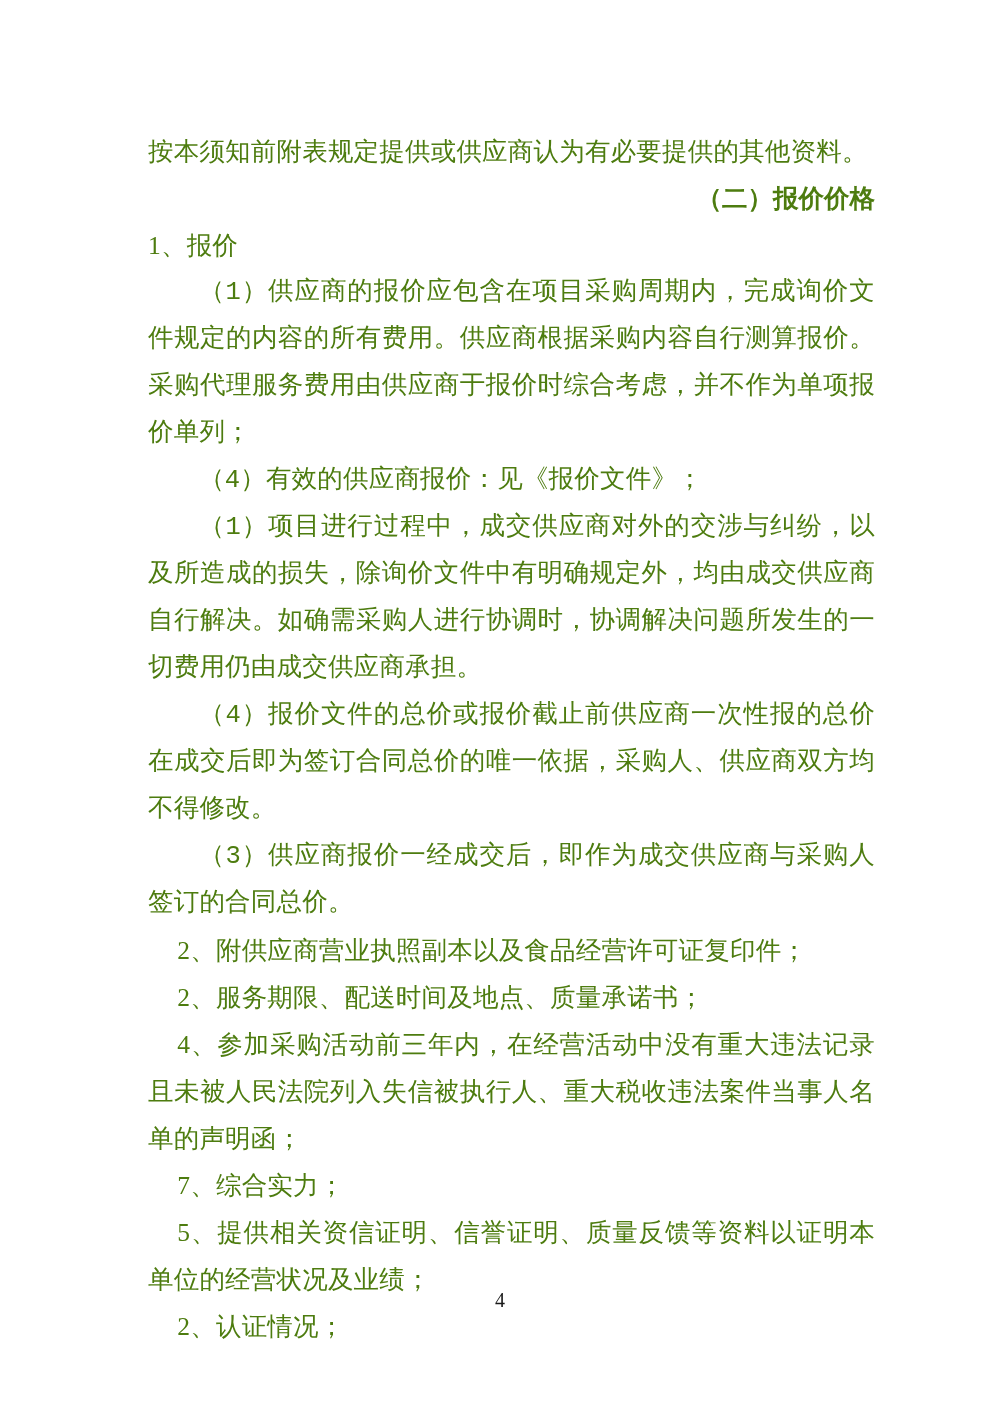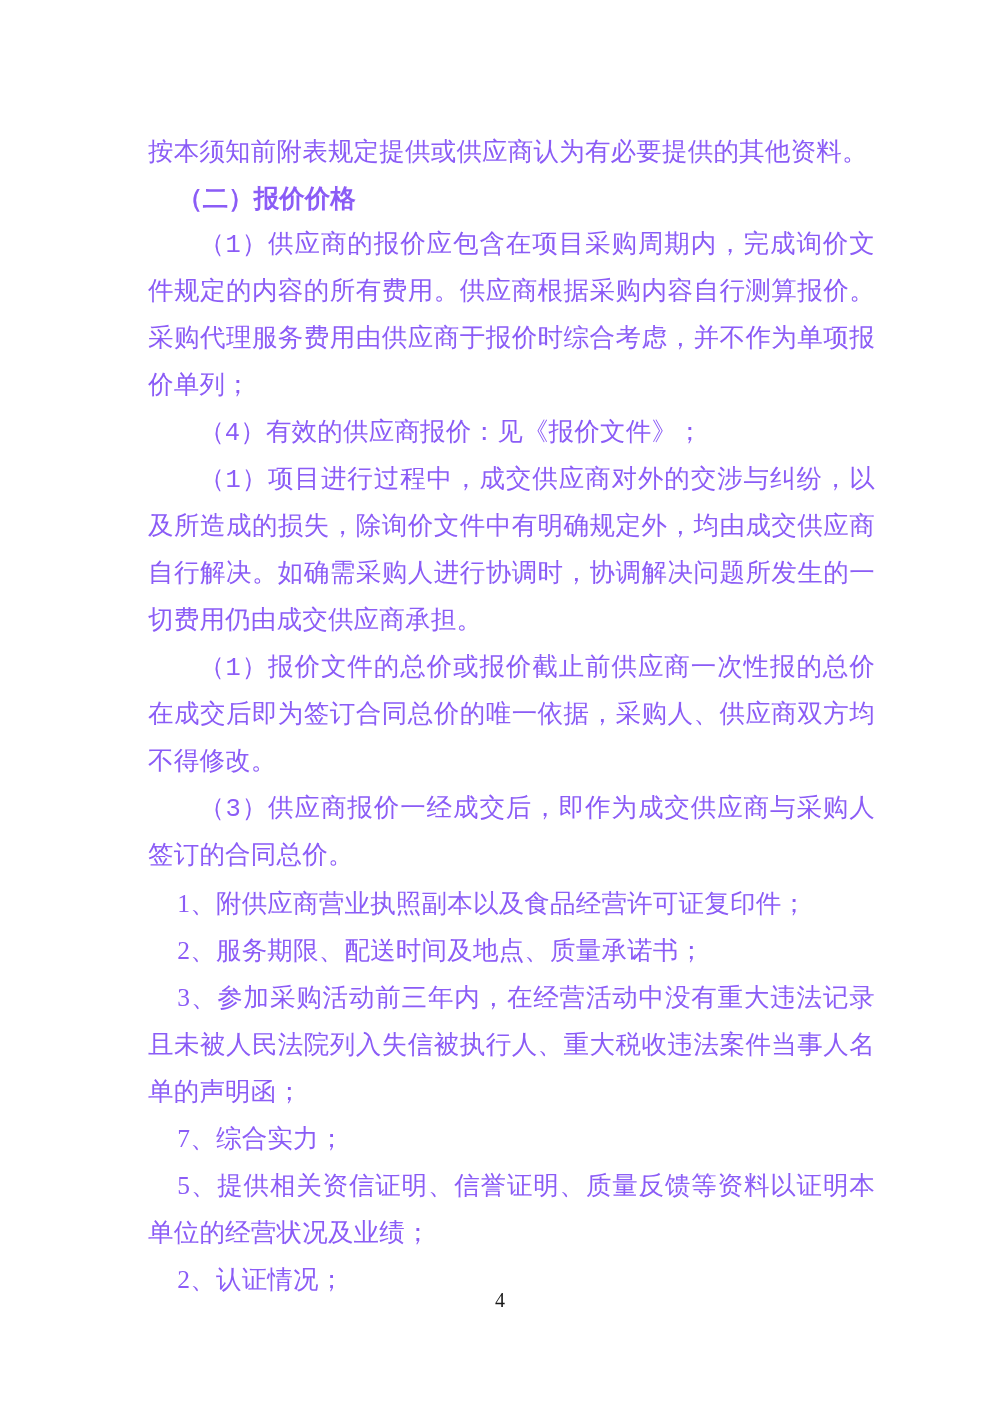--- a/index.html
+++ b/index.html
@@ -22,34 +22,34 @@
     top: 128px;
     width: 727px;
   }
   p.para {
     margin: 0;
     font-size: 25.5px;
     line-height: 47px;
     text-align: justify;
     text-justify: inter-ideograph;
     letter-spacing: 0.2px;
-    color: #8b5cf6;
+    color: #4d7c0f;
     -webkit-font-smoothing: antialiased;
   }
   p.indent {
     text-indent: 2em;
     font-family: Liberation Mono, monospace;
   }
   p.noindent {
     text-indent: 0;
   }
   p.heading {
     font-weight: bold;
     text-indent: 1.15em;
-    text-align: left;
+    text-align: right;
     letter-spacing: 0px;
   }
   p.listitem {
     text-indent: 1.15em;
     text-align: justify;
     text-justify: inter-ideograph;
   }
   p.listitem-flush {
     text-indent: 0;
   }
@@ -69,37 +69,38 @@
 <body>
 
 <div class="page">
 
   <div class="text-column">
 
     <p class="para noindent">按本须知前附表规定提供或供应商认为有必要提供的其他资料。</p>
 
     <p class="para heading">（二）报价价格</p>
 
+    <p class="para listitem-flush">1、报价</p>
 
     <p class="para indent">（1）供应商的报价应包含在项目采购周期内，完成询价文件规定的内容的所有费用。供应商根据采购内容自行测算报价。采购代理服务费用由供应商于报价时综合考虑，并不作为单项报价单列；</p>
 
     <p class="para indent">（4）有效的供应商报价：见《报价文件》；</p>
 
     <p class="para indent">（1）项目进行过程中，成交供应商对外的交涉与纠纷，以及所造成的损失，除询价文件中有明确规定外，均由成交供应商自行解决。如确需采购人进行协调时，协调解决问题所发生的一切费用仍由成交供应商承担。</p>
 
-    <p class="para indent">（1）报价文件的总价或报价截止前供应商一次性报的总价在成交后即为签订合同总价的唯一依据，采购人、供应商双方均不得修改。</p>
+    <p class="para indent">（4）报价文件的总价或报价截止前供应商一次性报的总价在成交后即为签订合同总价的唯一依据，采购人、供应商双方均不得修改。</p>
 
     <p class="para indent">（3）供应商报价一经成交后，即作为成交供应商与采购人签订的合同总价。</p>
 
 
-    <p class="para listitem">1、附供应商营业执照副本以及食品经营许可证复印件；</p>
+    <p class="para listitem">2、附供应商营业执照副本以及食品经营许可证复印件；</p>
 
     <p class="para listitem">2、服务期限、配送时间及地点、质量承诺书；</p>
 
-    <p class="para listitem">3、参加采购活动前三年内，在经营活动中没有重大违法记录且未被人民法院列入失信被执行人、重大税收违法案件当事人名单的声明函；</p>
+    <p class="para listitem">4、参加采购活动前三年内，在经营活动中没有重大违法记录且未被人民法院列入失信被执行人、重大税收违法案件当事人名单的声明函；</p>
 
     <p class="para listitem">7、综合实力；</p>
 
     <p class="para listitem">5、提供相关资信证明、信誉证明、质量反馈等资料以证明本单位的经营状况及业绩；</p>
 
     <p class="para listitem">2、认证情况；</p>
 
   </div>
 
   <div class="page-number">4</div>

